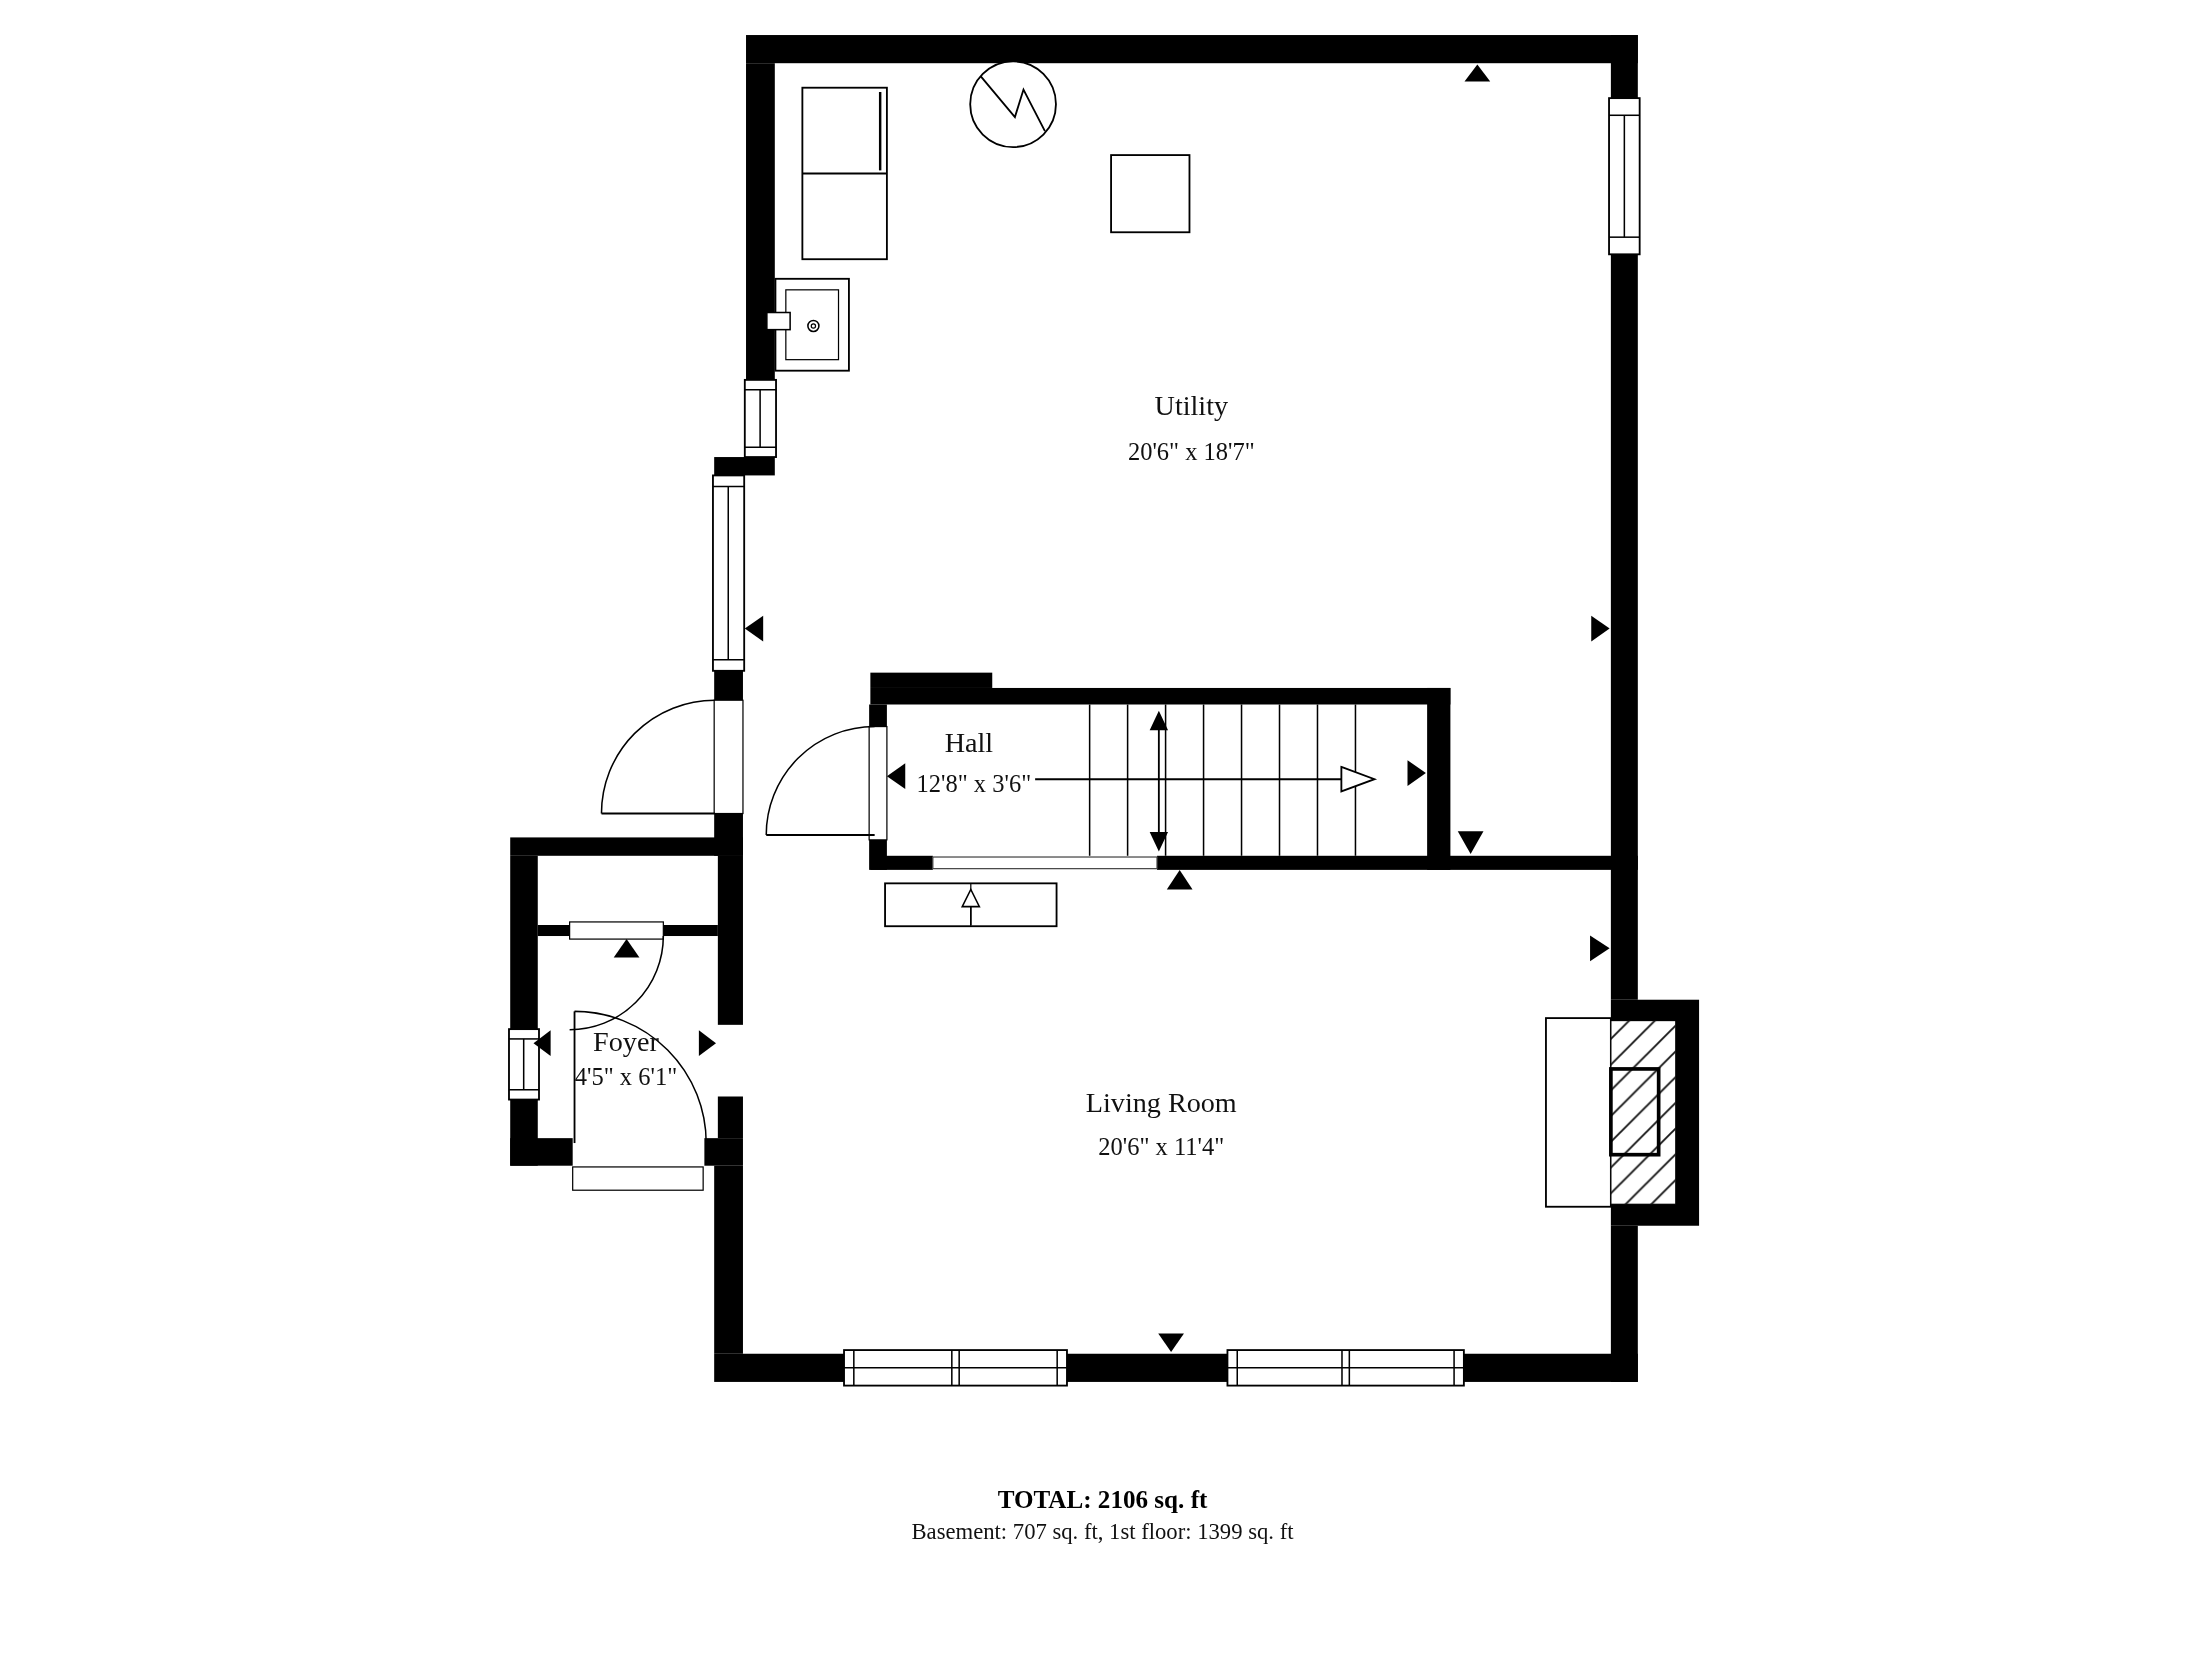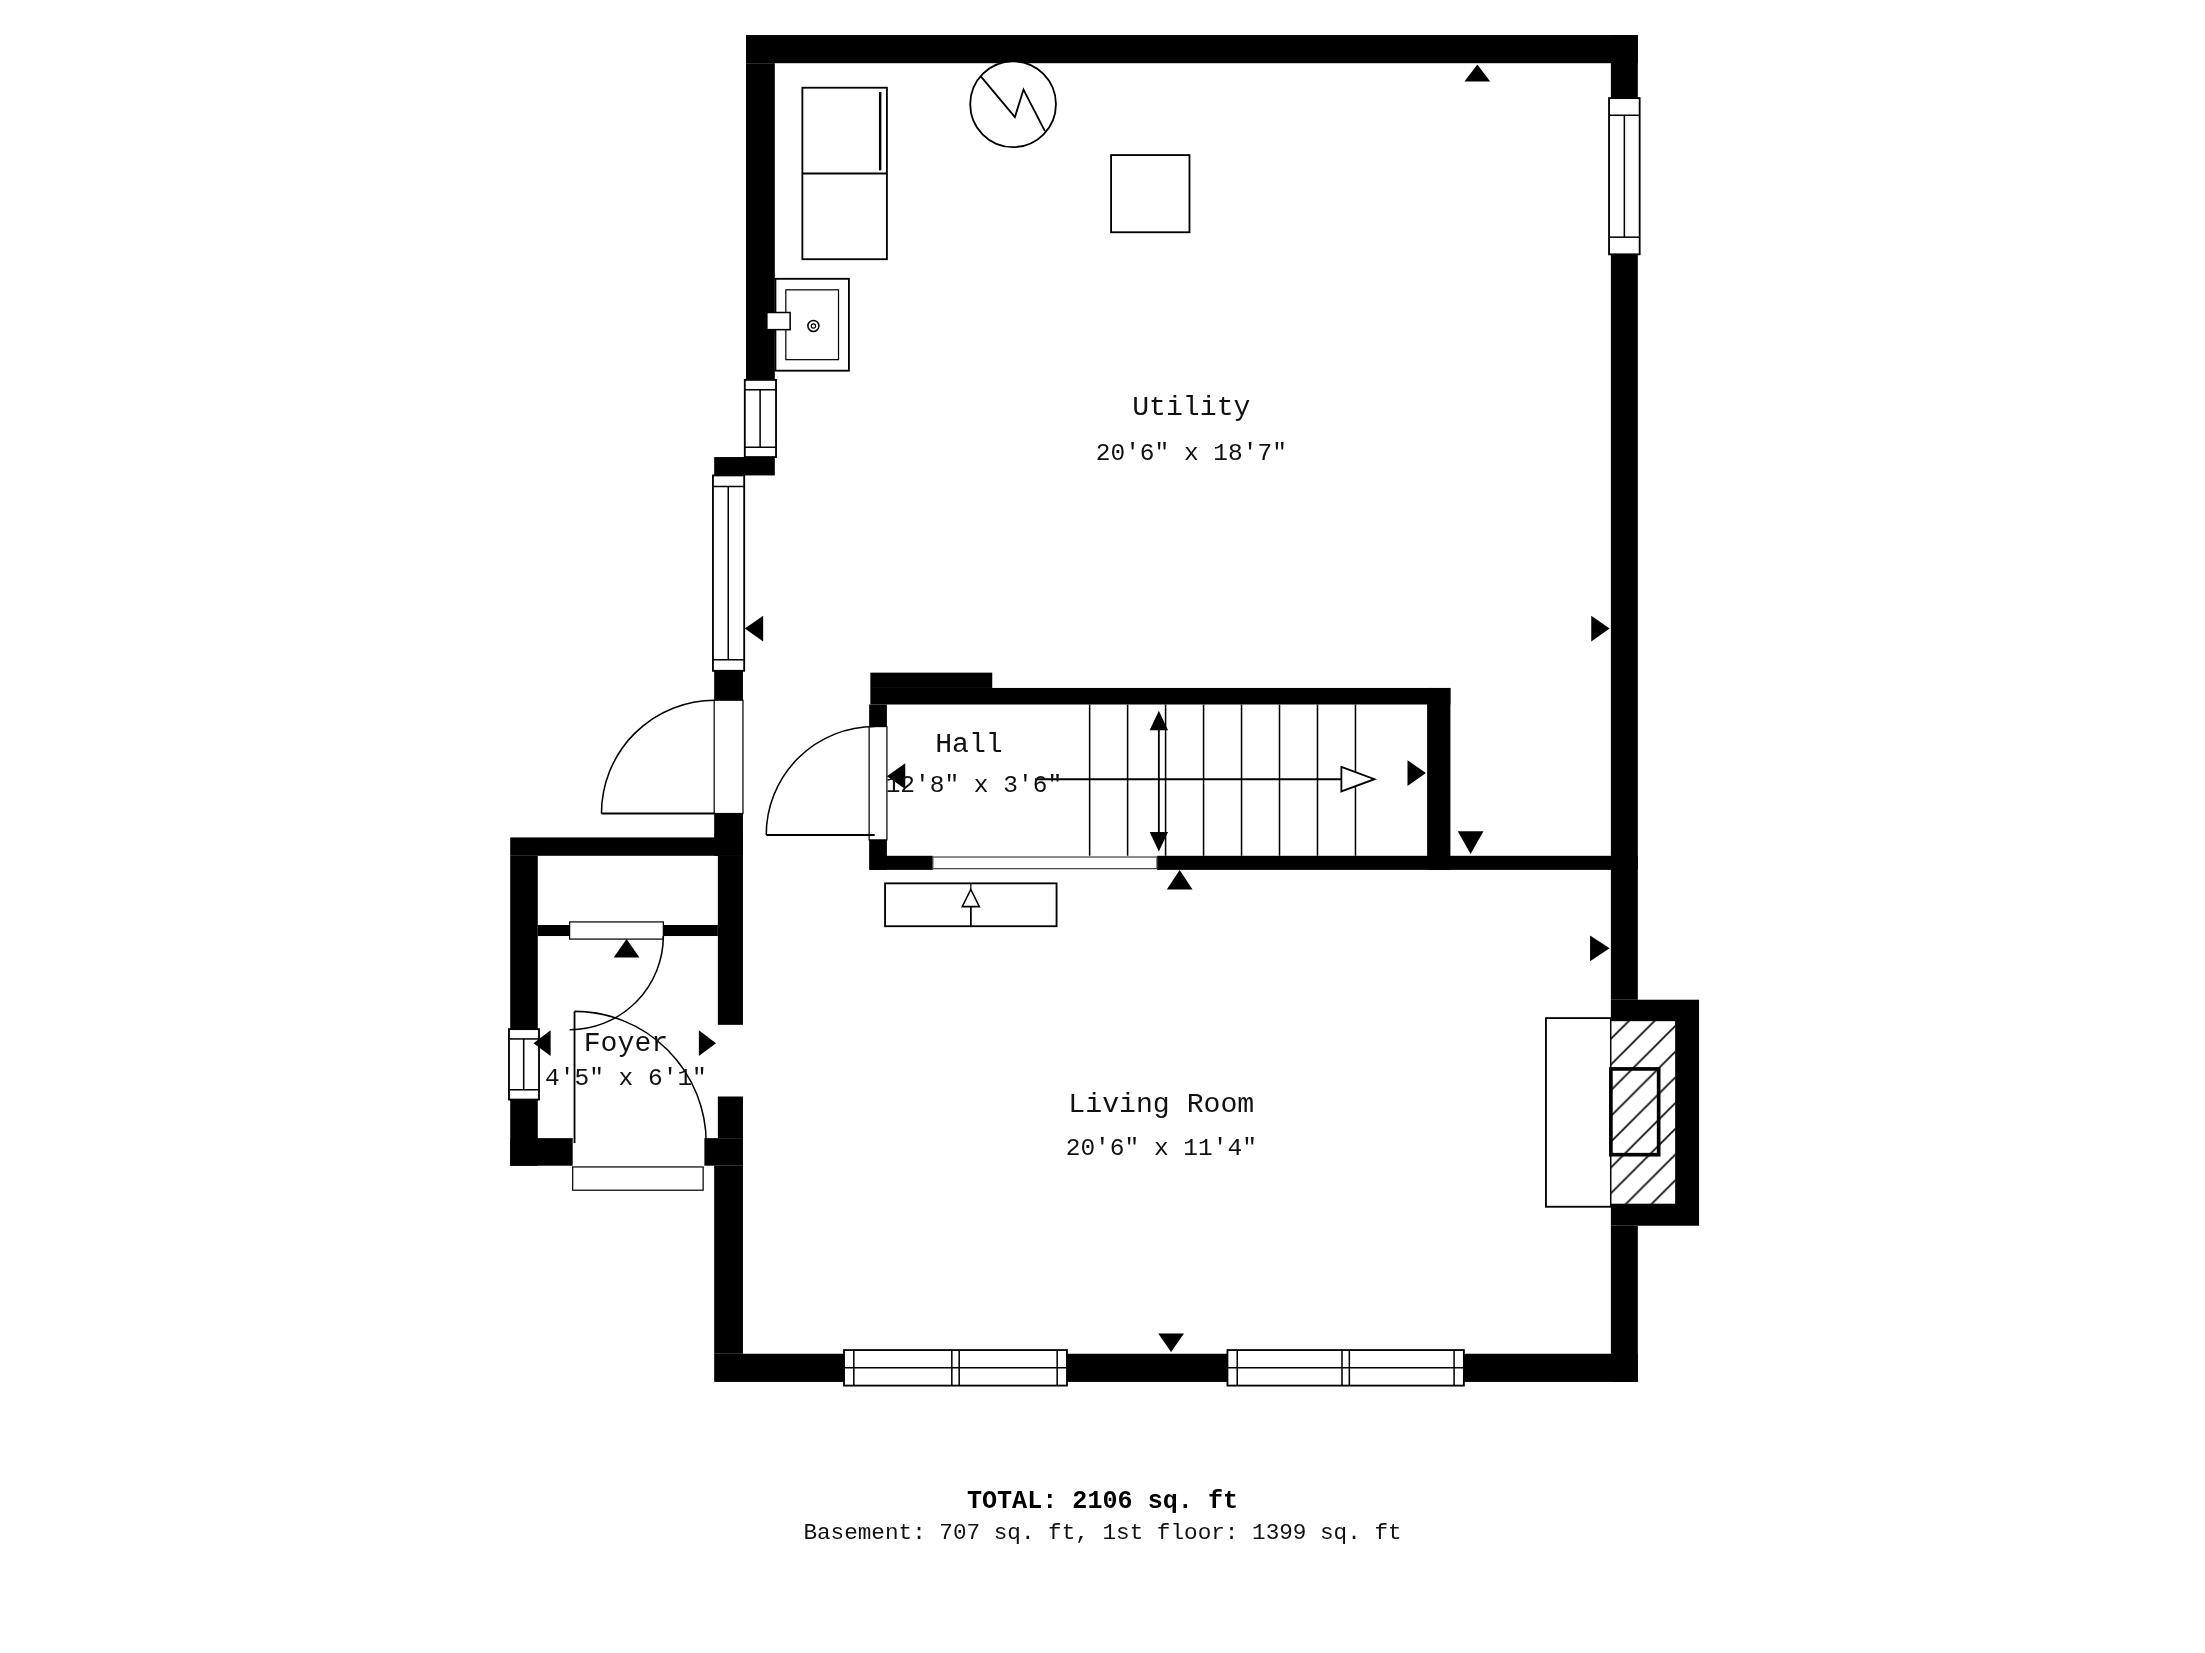--- a/index.html
+++ b/index.html
@@ -1,17 +1,17 @@
 <!DOCTYPE html>
 <html style="font-size:9.8px"><head>
 <meta charset="utf-8">
 <style>
   html,body{margin:0;padding:0;background:#ffffff;}
   .plan-page{position:relative;width:2205px;height:1654px;background:#ffffff;overflow:hidden;
-             font-family:Liberation Mono, monospace;}
+             font-family:Liberation Serif, serif;}
   svg{position:absolute;left:0;top:0;}
   .room-name{font-size:46px;fill:#111111;}
   .room-dims{font-size:40px;fill:#111111;}
   .total-line{font-size:41px;font-weight:bold;fill:#000000;}
   .floors-line{font-size:37px;fill:#111111;}
 </style>
 </head>
 <body>
 
 <div class="plan-page">

